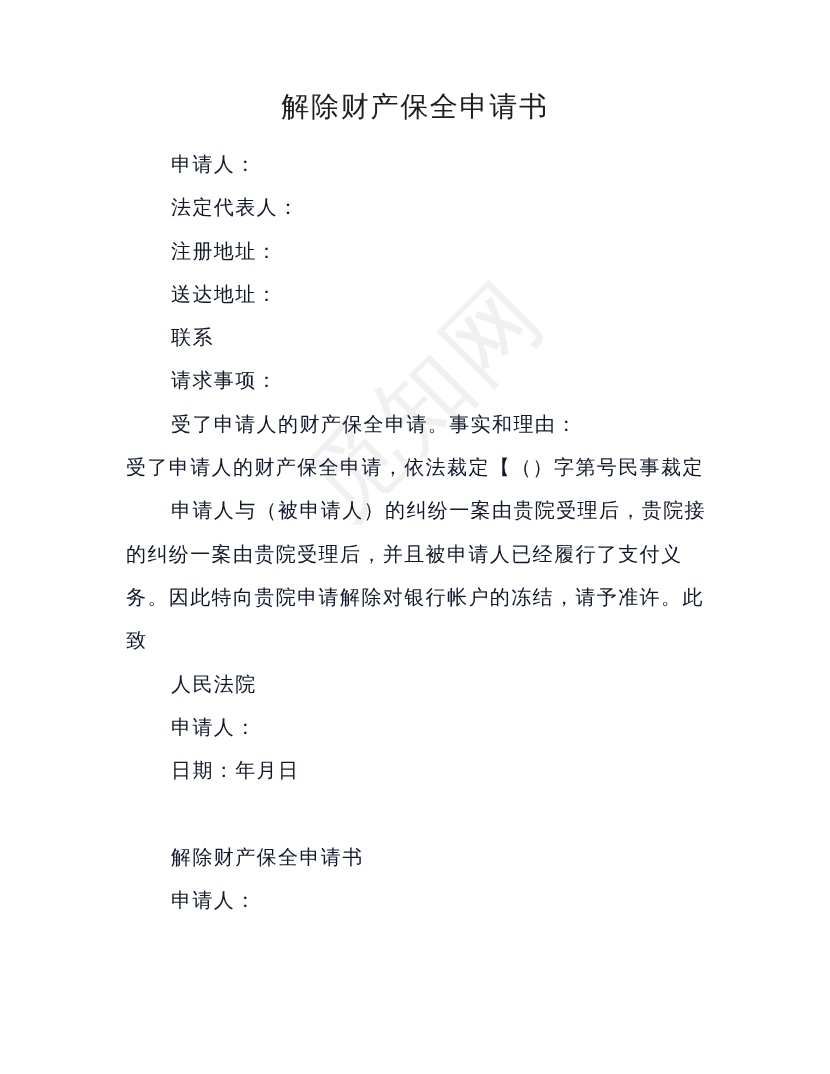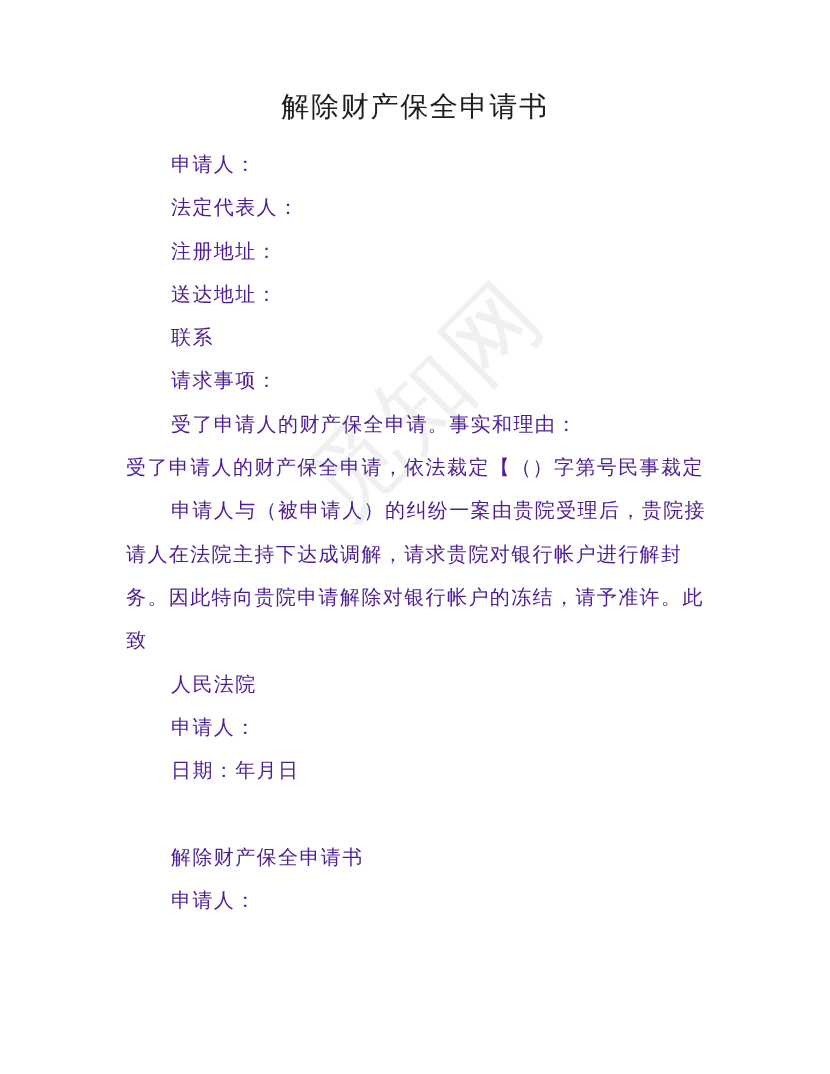--- a/index.html
+++ b/index.html
@@ -41,21 +41,21 @@
     color: #1e1e1e;
   }
   .content {
     position: absolute;
     top: 143px;
     left: 126px;
     width: 578px;
     font-size: 20px;
     letter-spacing: 1.4px;
     line-height: 43.3px;
-    color: #4c1d95;
+    color: #0f172a;
   }
   .line {
     min-height: 43.3px;
     white-space: nowrap;
   }
   .line.indent {
     padding-left: 45px;
   }
 </style>
 </head>
@@ -70,21 +70,21 @@
   <div class="content">
     <div class="line indent">申请人：</div>
     <div class="line indent">法定代表人：</div>
     <div class="line indent">注册地址：</div>
     <div class="line indent">送达地址：</div>
     <div class="line indent">联系</div>
     <div class="line indent">请求事项：</div>
     <div class="line indent">受了申请人的财产保全申请。事实和理由：</div>
     <div class="line">受了申请人的财产保全申请，依法裁定【（）字第号民事裁定</div>
     <div class="line indent">申请人与（被申请人）的纠纷一案由贵院受理后，贵院接</div>
-    <div class="line">请人在法院主持下达成调解，请求贵院对银行帐户进行解封</div>
+    <div class="line">的纠纷一案由贵院受理后，并且被申请人已经履行了支付义</div>
     <div class="line">务。因此特向贵院申请解除对银行帐户的冻结，请予准许。此</div>
     <div class="line">致</div>
     <div class="line indent">人民法院</div>
     <div class="line indent">申请人：</div>
     <div class="line indent">日期：年月日</div>
     <div class="line"></div>
     <div class="line indent">解除财产保全申请书</div>
     <div class="line indent">申请人：</div>
   </div>
 

